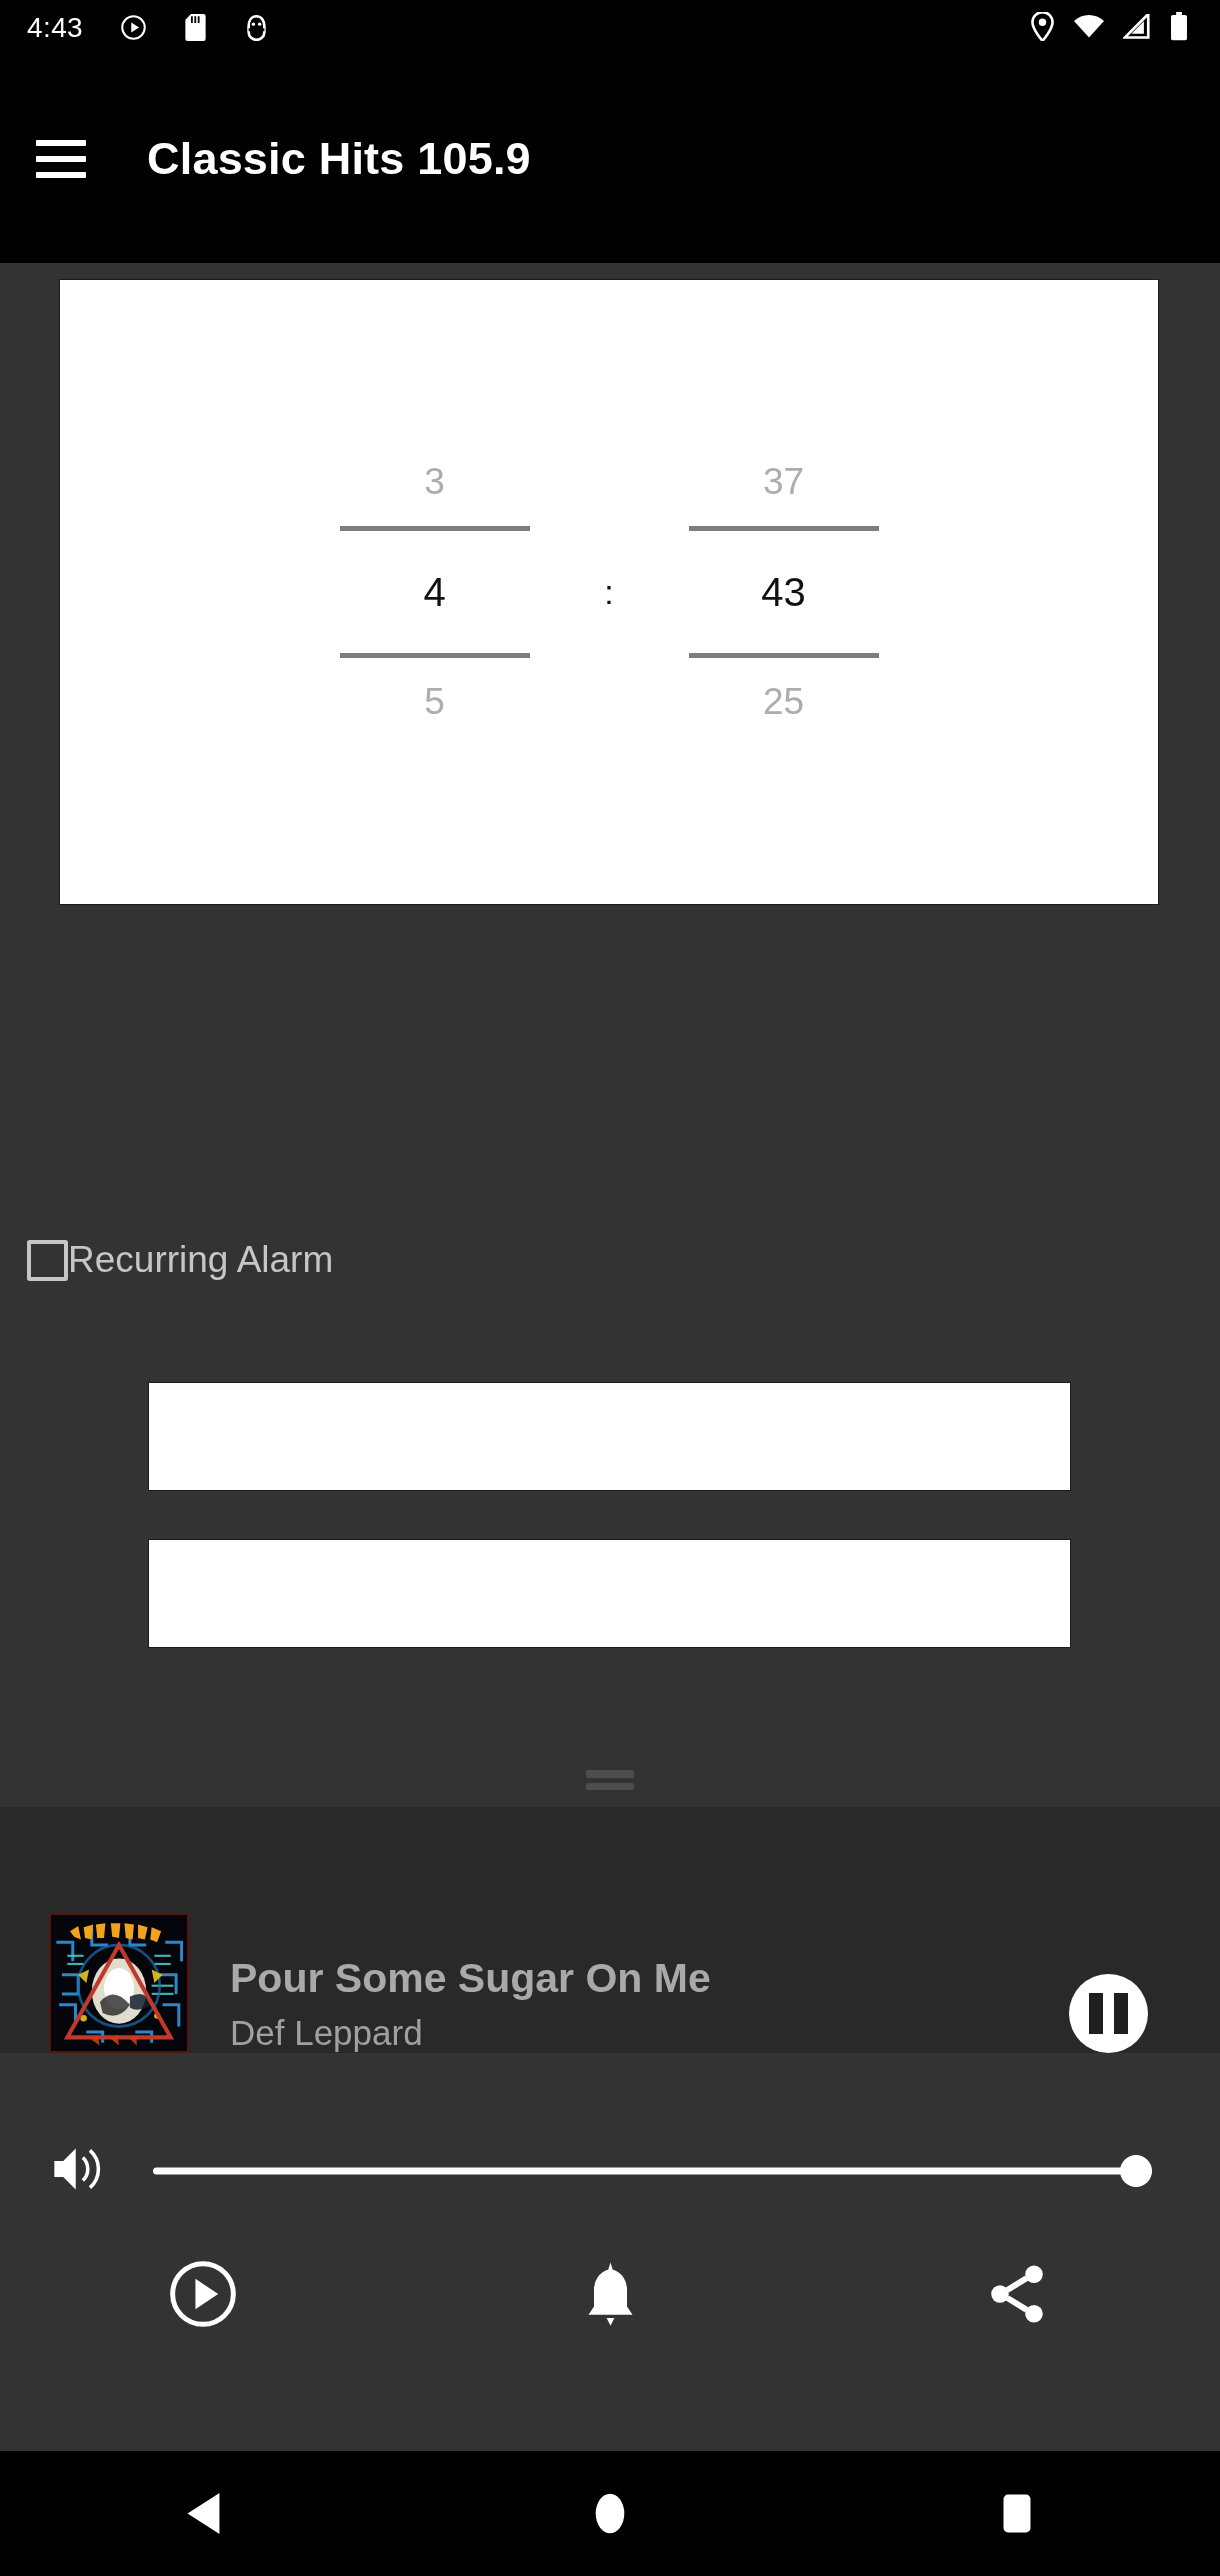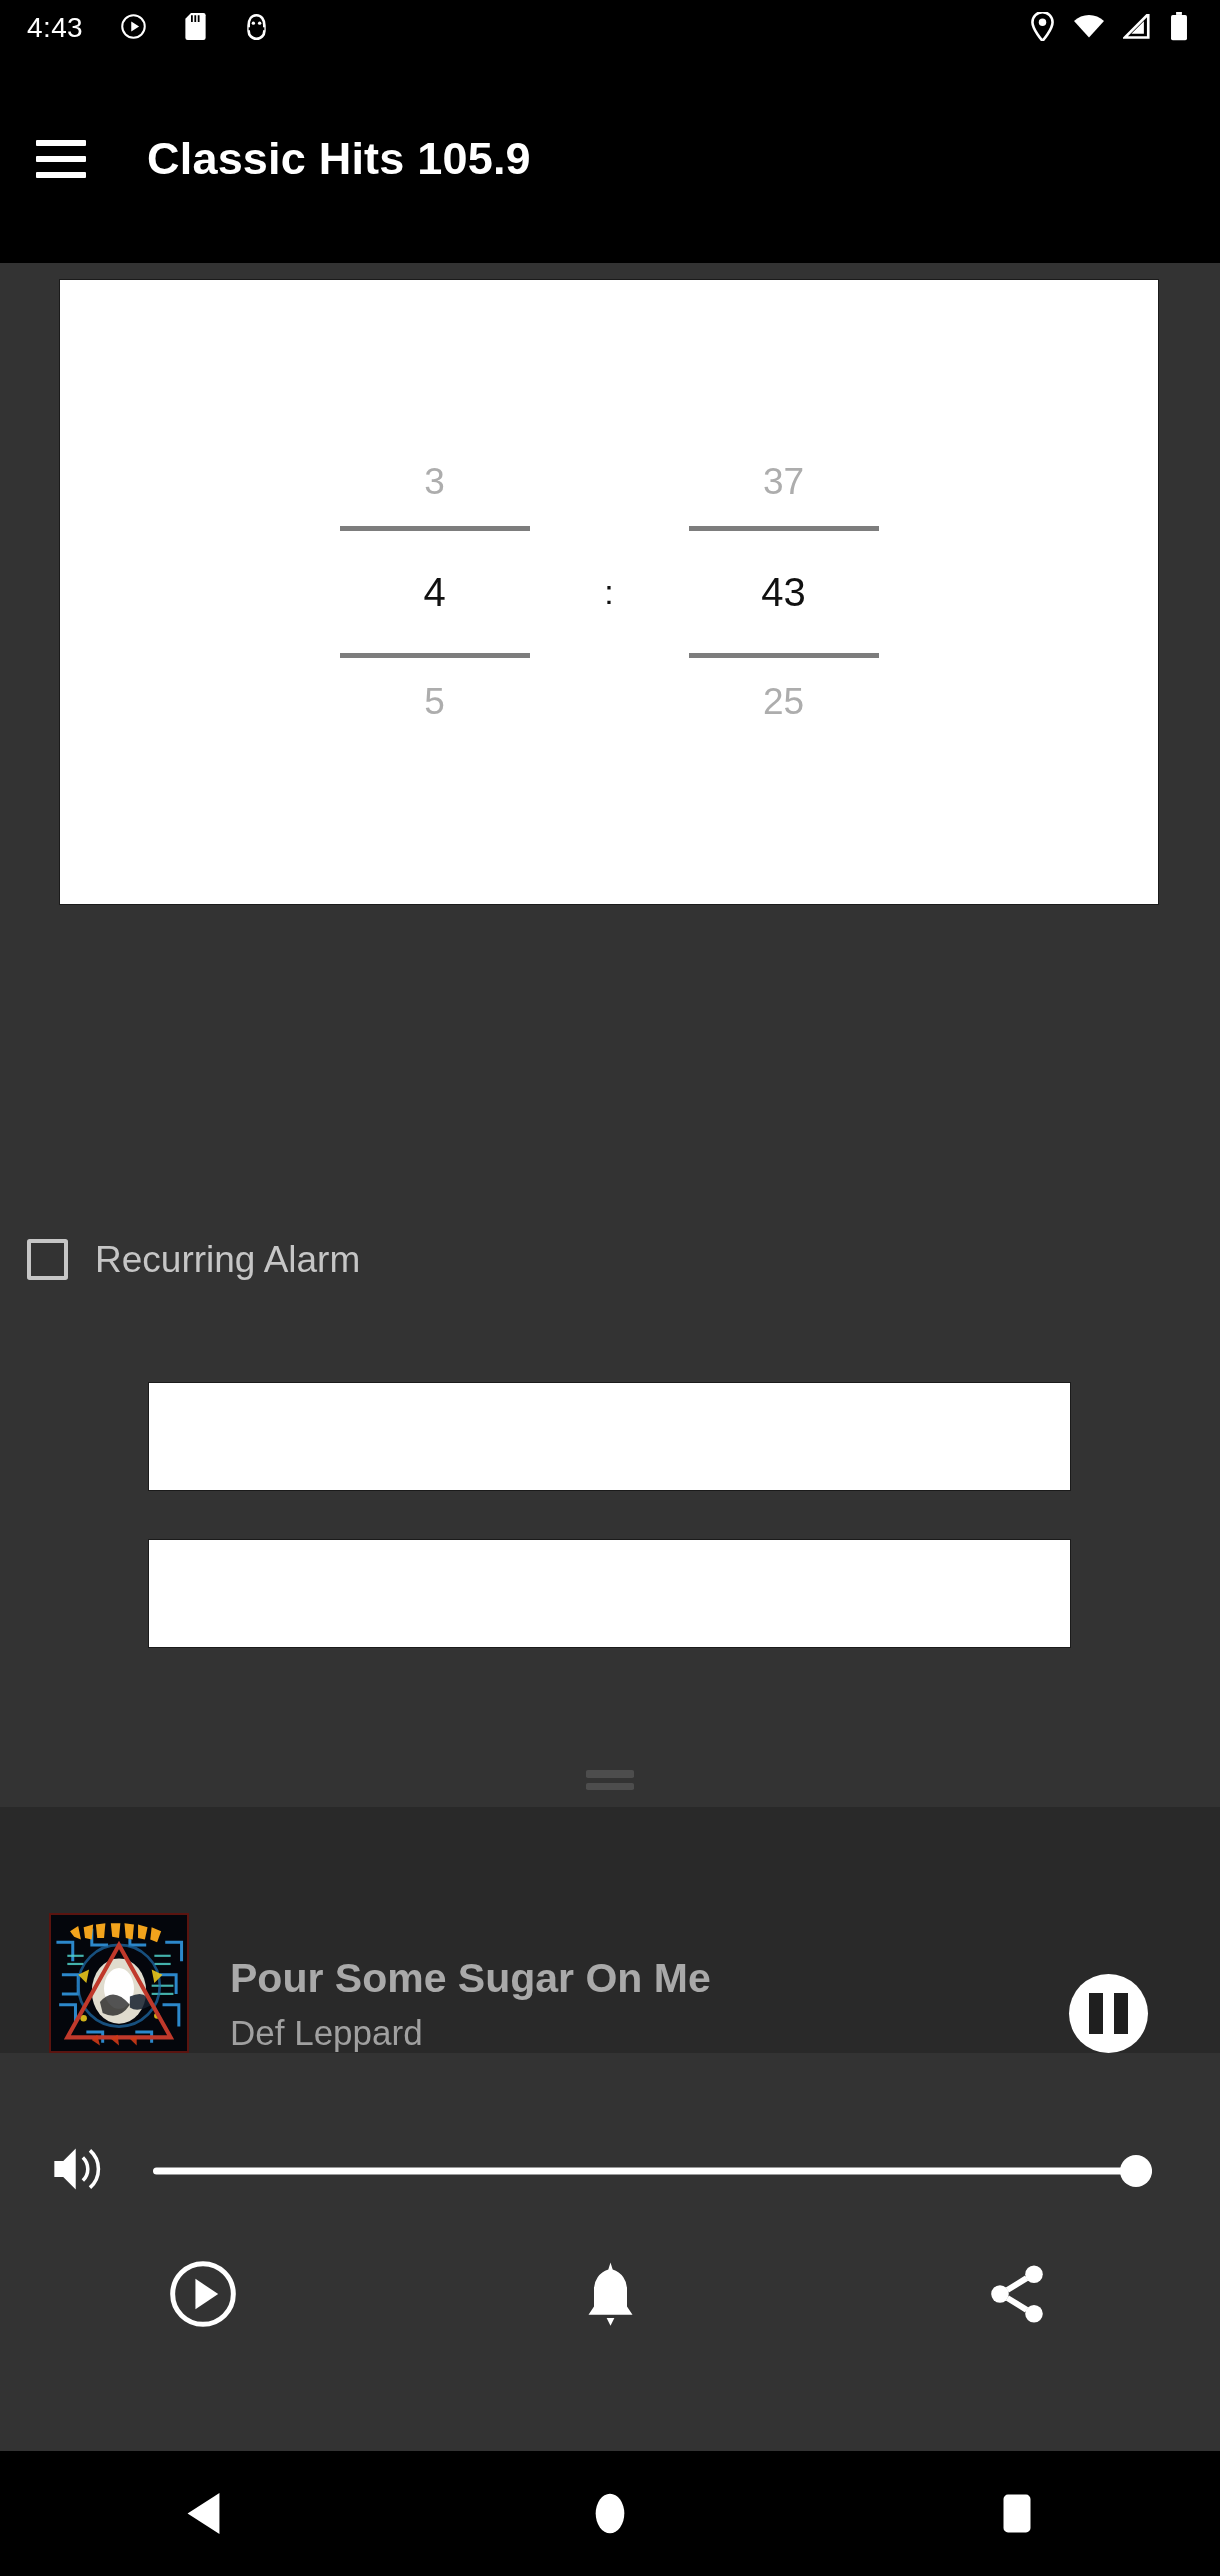--- a/index.html
+++ b/index.html
@@ -9,21 +9,21 @@
     font-family:"Liberation Sans", sans-serif;
     overflow:hidden;
   }
   #screen { position:relative; width:1220px; height:2576px; background:#000; }
 
   
   .statusbar {
     position:absolute; top:0; left:0; width:1220px; height:55px;
     background:#000; display:flex; align-items:center;
   }
-  .sb-left { display:flex; align-items:center; gap:37px; padding-left:27px; }
+  .sb-left { display:flex; align-items:flex-end; gap:37px; padding-left:27px; }
   .sb-clock { color:#fff; font-size:28px; letter-spacing:0.4px; }
   .sb-right { margin-left:auto; display:flex; align-items:center; gap:19.7px; padding-right:32px; }
   .sb-icon { display:block; }
 
   
   .appbar {
     position:absolute; top:55px; left:0; width:1132px; height:208px;
     background:#000; display:flex; align-items:center;
   }
   .hamburger { width:50px; margin-left:36px; cursor:pointer; }
@@ -64,21 +64,21 @@
   .tp-main {
     font-size:40px; color:#111; height:122px;
     display:flex; align-items:center; justify-content:center; width:100%;
   }
   .tp-colon { font-size:34px; color:#111; }
   .tp-rule-gap { height:0; }
 
   
   .recurring {
     position:absolute; left:27px; top:1239px;
-    display:flex; align-items:flex-start; gap:27px; cursor:pointer;
+    display:flex; align-items:flex-end; cursor:pointer;
   }
   .checkbox {
     width:41px; height:41px; border:4.5px solid #c6c6c6; border-radius:2.7px;
     background:transparent;
   }
   .recurring-label { color:#c6c6c6; font-size:37px; }
 
   
   .blank-box {
     position:absolute; left:148px; width:923px; background:#fff;

